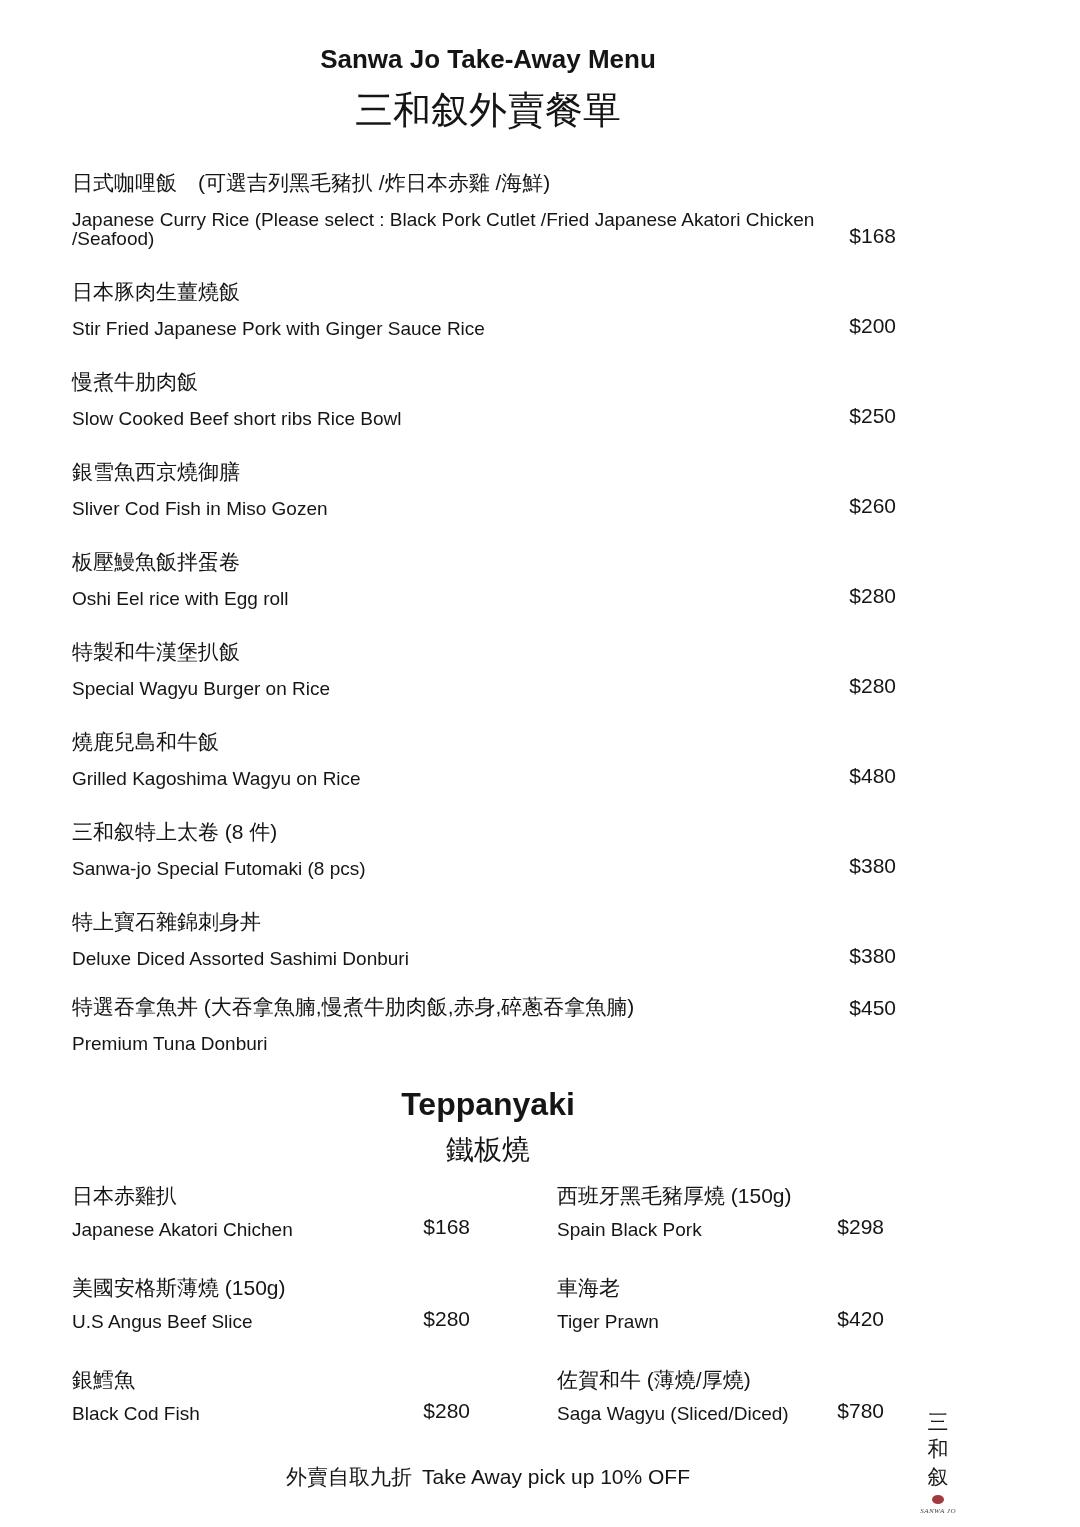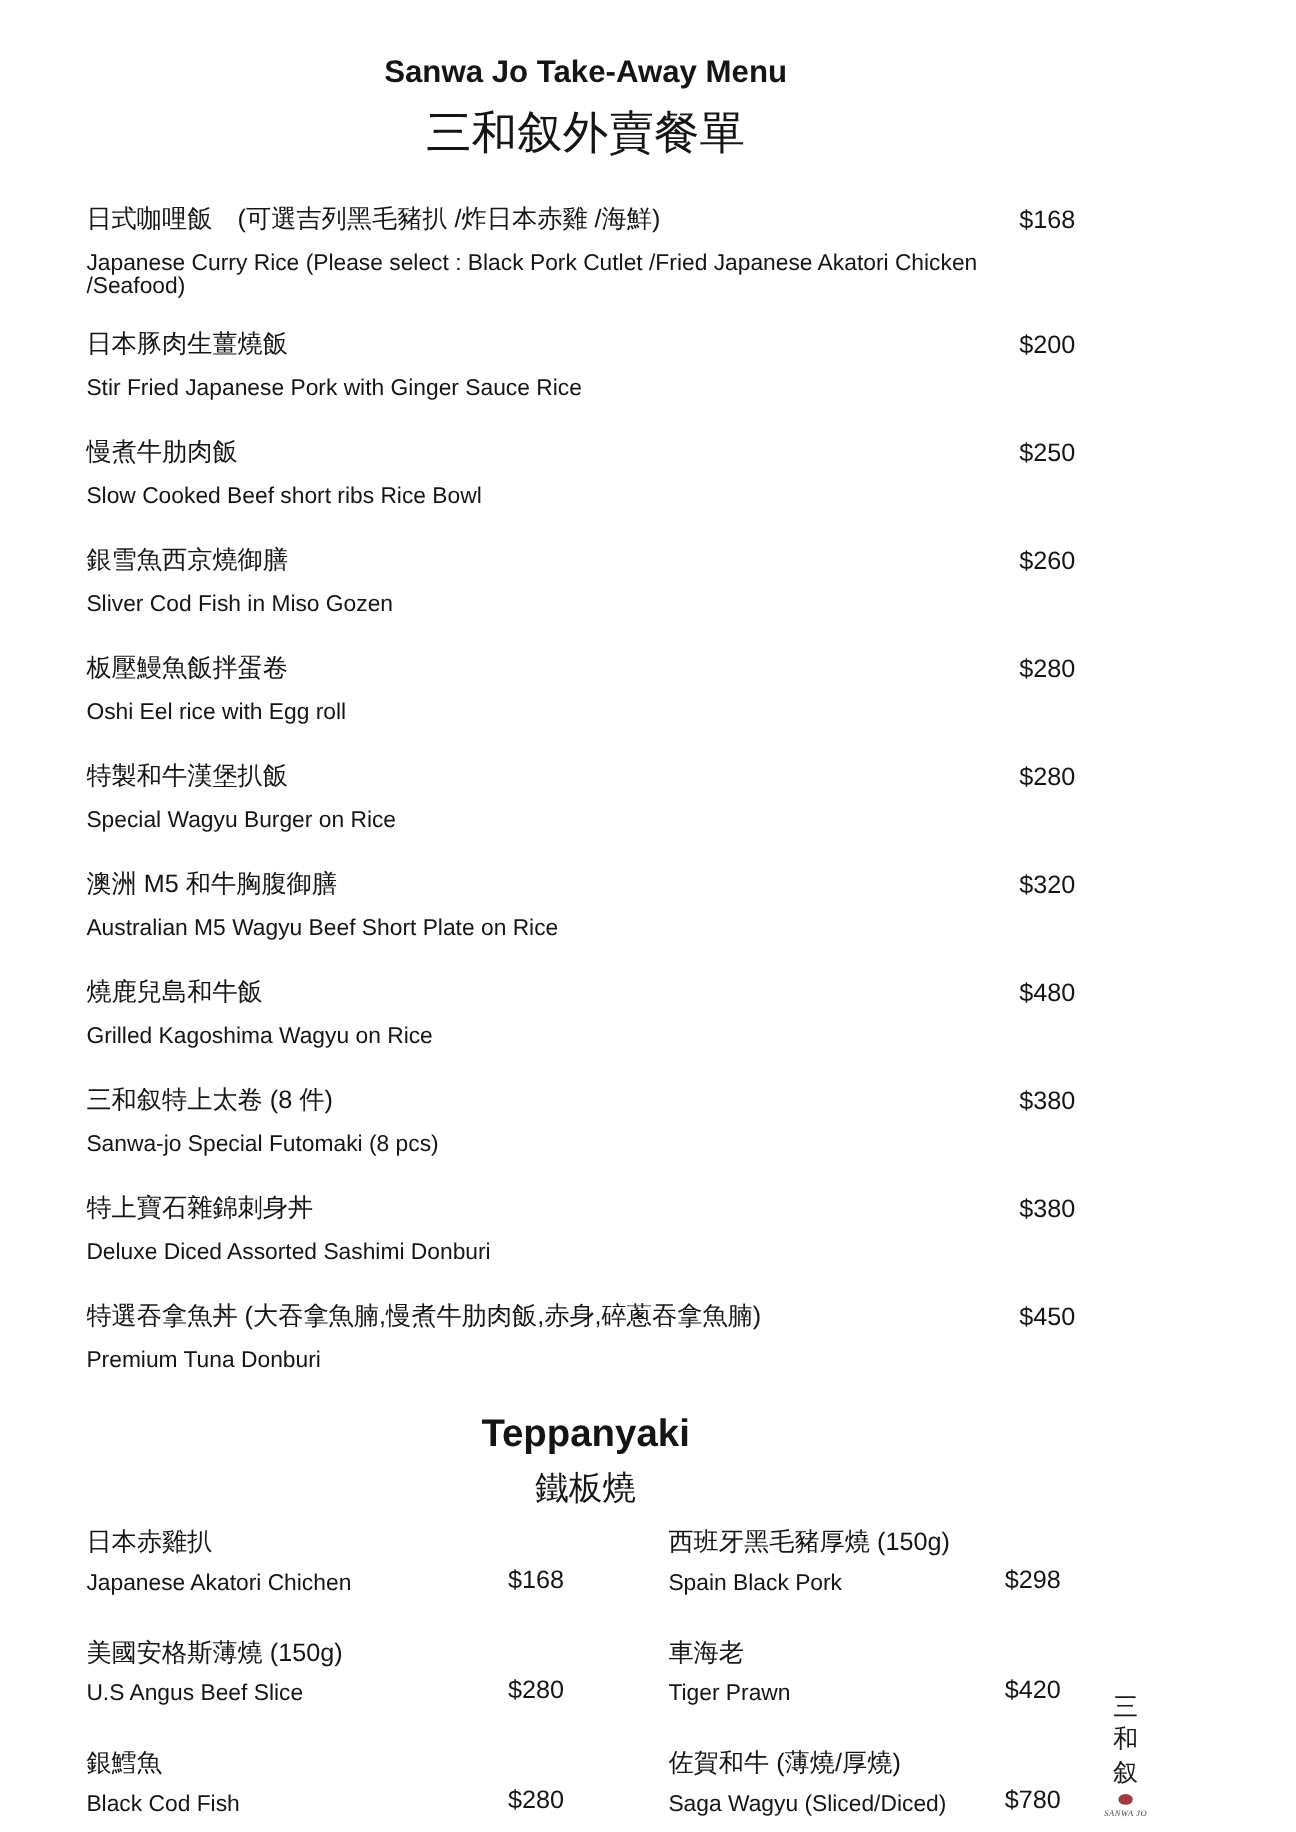--- a/index.html
+++ b/index.html
@@ -5,21 +5,21 @@
   html,body{margin:0;padding:0;background:#fff;}
   .page{
     position:relative;width:976px;height:1527px;background:#ffffff;
     font-family:"Liberation Sans",sans-serif;color:#151515;overflow:hidden;
   }
   .header{text-align:center;padding-top:44px;}
   .title-en{font-size:26px;font-weight:700;}
   .title-zh{font-size:38px;font-weight:400;margin-top:10px;}
 
   .main-list{margin:36px 80px 0 72px;}
-  .item{display:flex;justify-content:space-between;align-items:flex-start;min-height:62px;margin-bottom:28px;}
+  .item{display:flex;justify-content:space-between;align-items:flex-end;min-height:62px;margin-bottom:28px;}
   .zh{font-size:21px;line-height:1;margin-bottom:17px;}
   .en{font-size:19px;line-height:1;}
   .price{font-size:21px;white-space:nowrap;}
   .item.price-top{align-items:flex-start;}
 
   .tep-header{text-align:center;margin-top:0;}
   .tep-title-en{font-size:32px;font-weight:700;}
   .tep-title-zh{font-size:28px;font-weight:400;margin-top:8px;}
 
   .tep{display:grid;grid-template-columns:398px 1fr;column-gap:87px;margin:14px 92px 0 72px;}
@@ -90,27 +90,20 @@
     </div>
 
     <div class="item">
       <div>
         <div class="zh">特製和牛漢堡扒飯</div>
         <div class="en">Special Wagyu Burger on Rice</div>
       </div>
       <div class="price">$280</div>
     </div>
 
-    <div class="item">
-      <div>
-        <div class="zh">澳洲 M5 和牛胸腹御膳</div>
-        <div class="en">Australian M5 Wagyu Beef Short Plate on Rice</div>
-      </div>
-      <div class="price">$320</div>
-    </div>
 
     <div class="item">
       <div>
         <div class="zh">燒鹿兒島和牛飯</div>
         <div class="en">Grilled Kagoshima Wagyu on Rice</div>
       </div>
       <div class="price">$480</div>
     </div>
 
     <div class="item">

